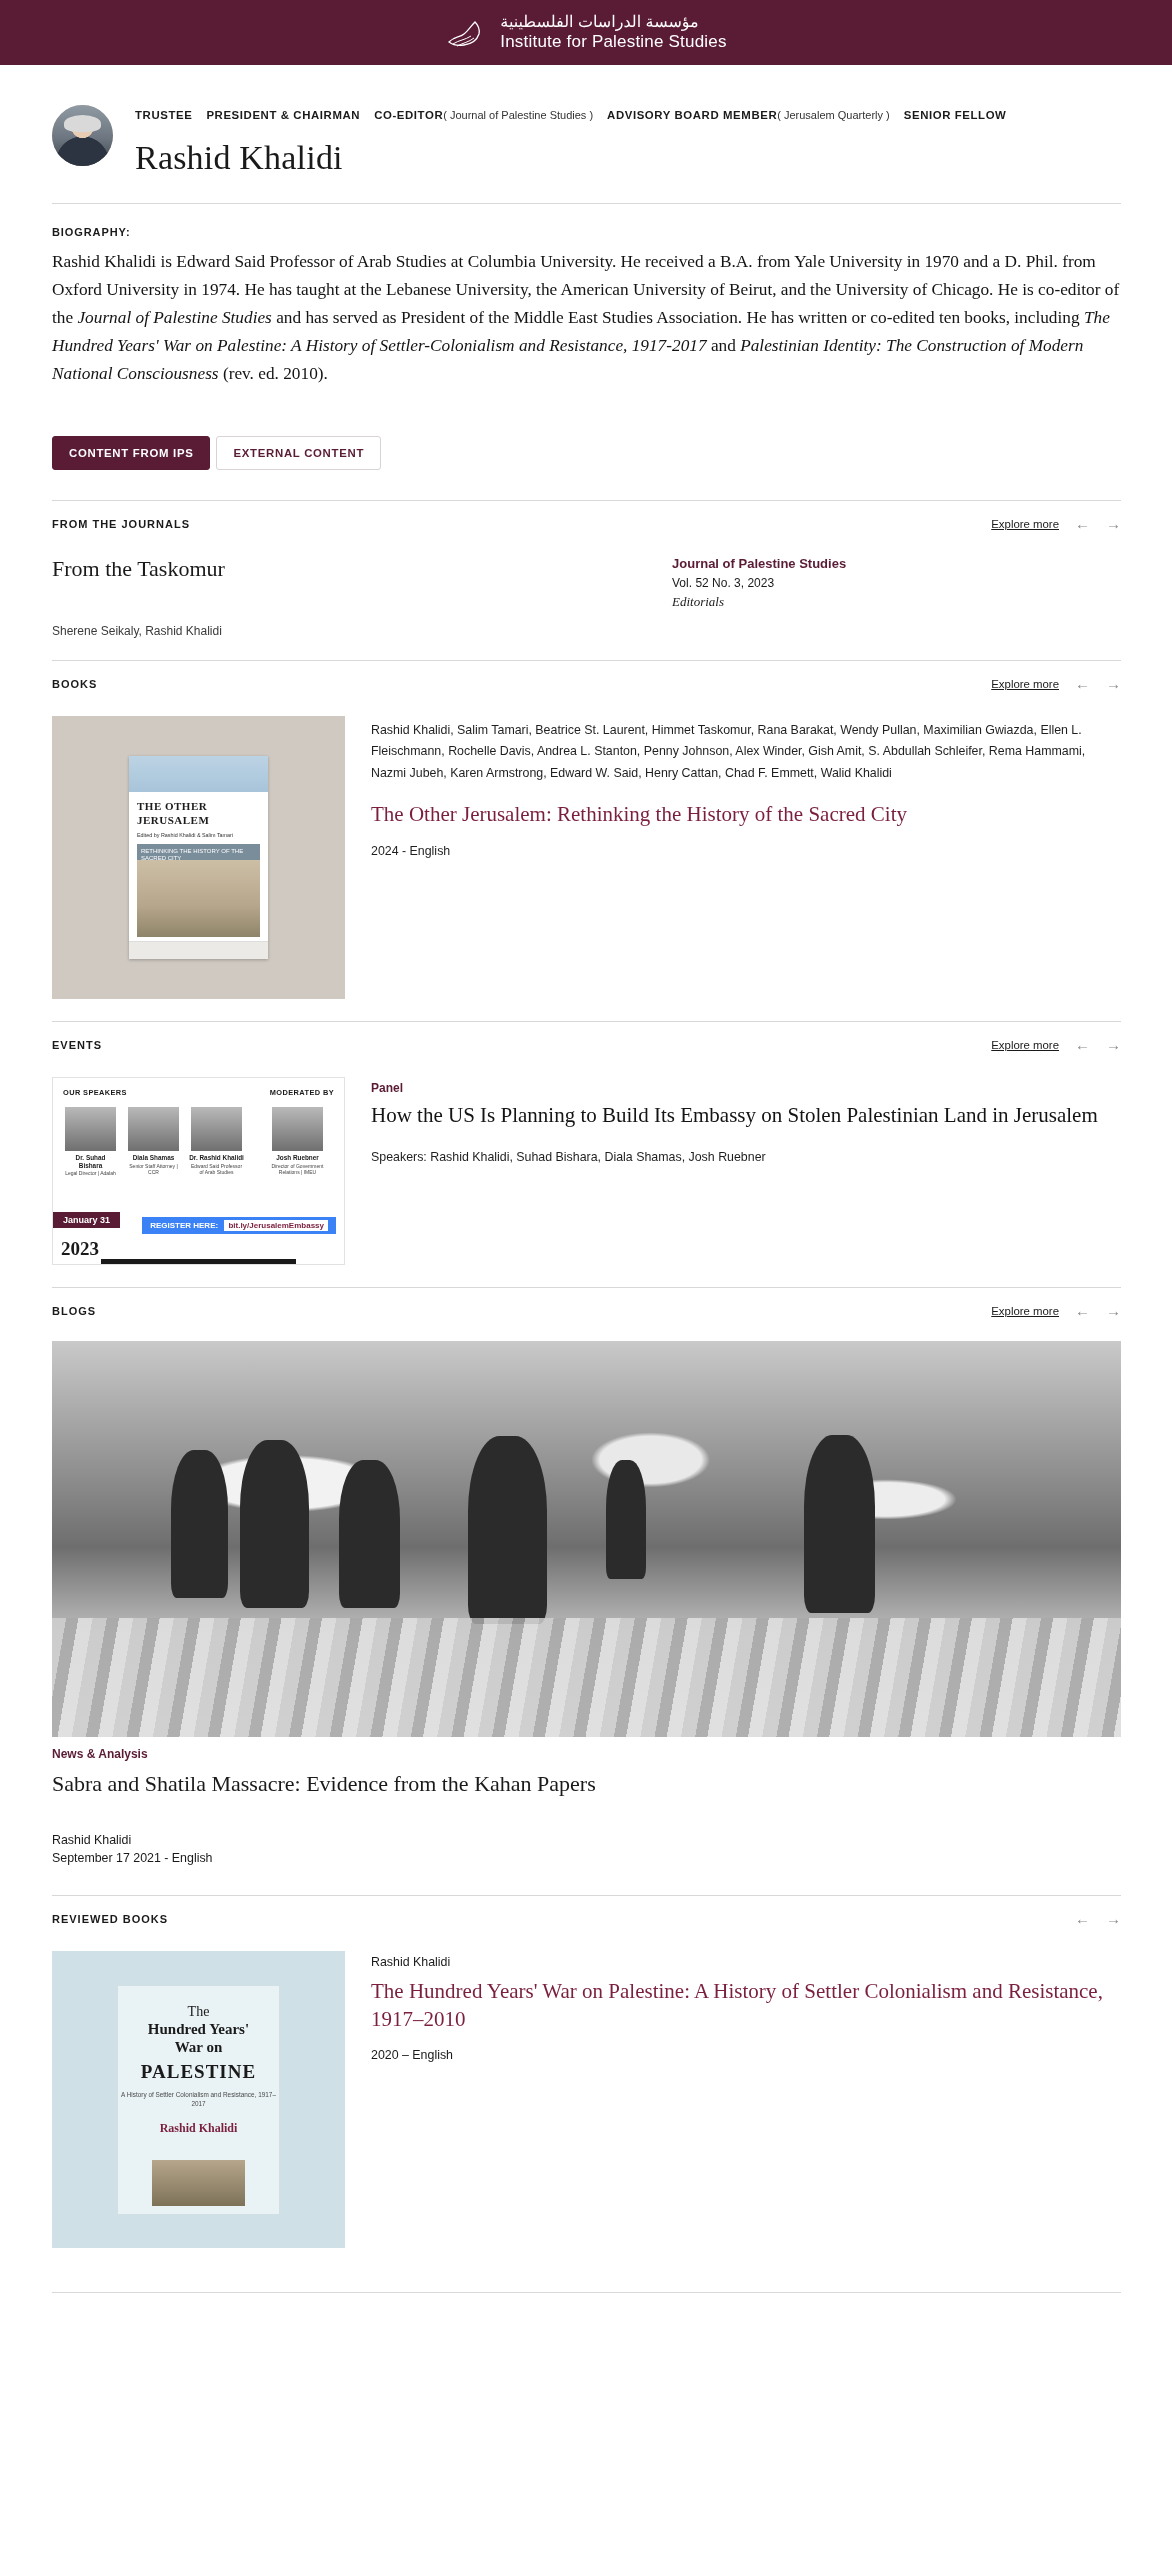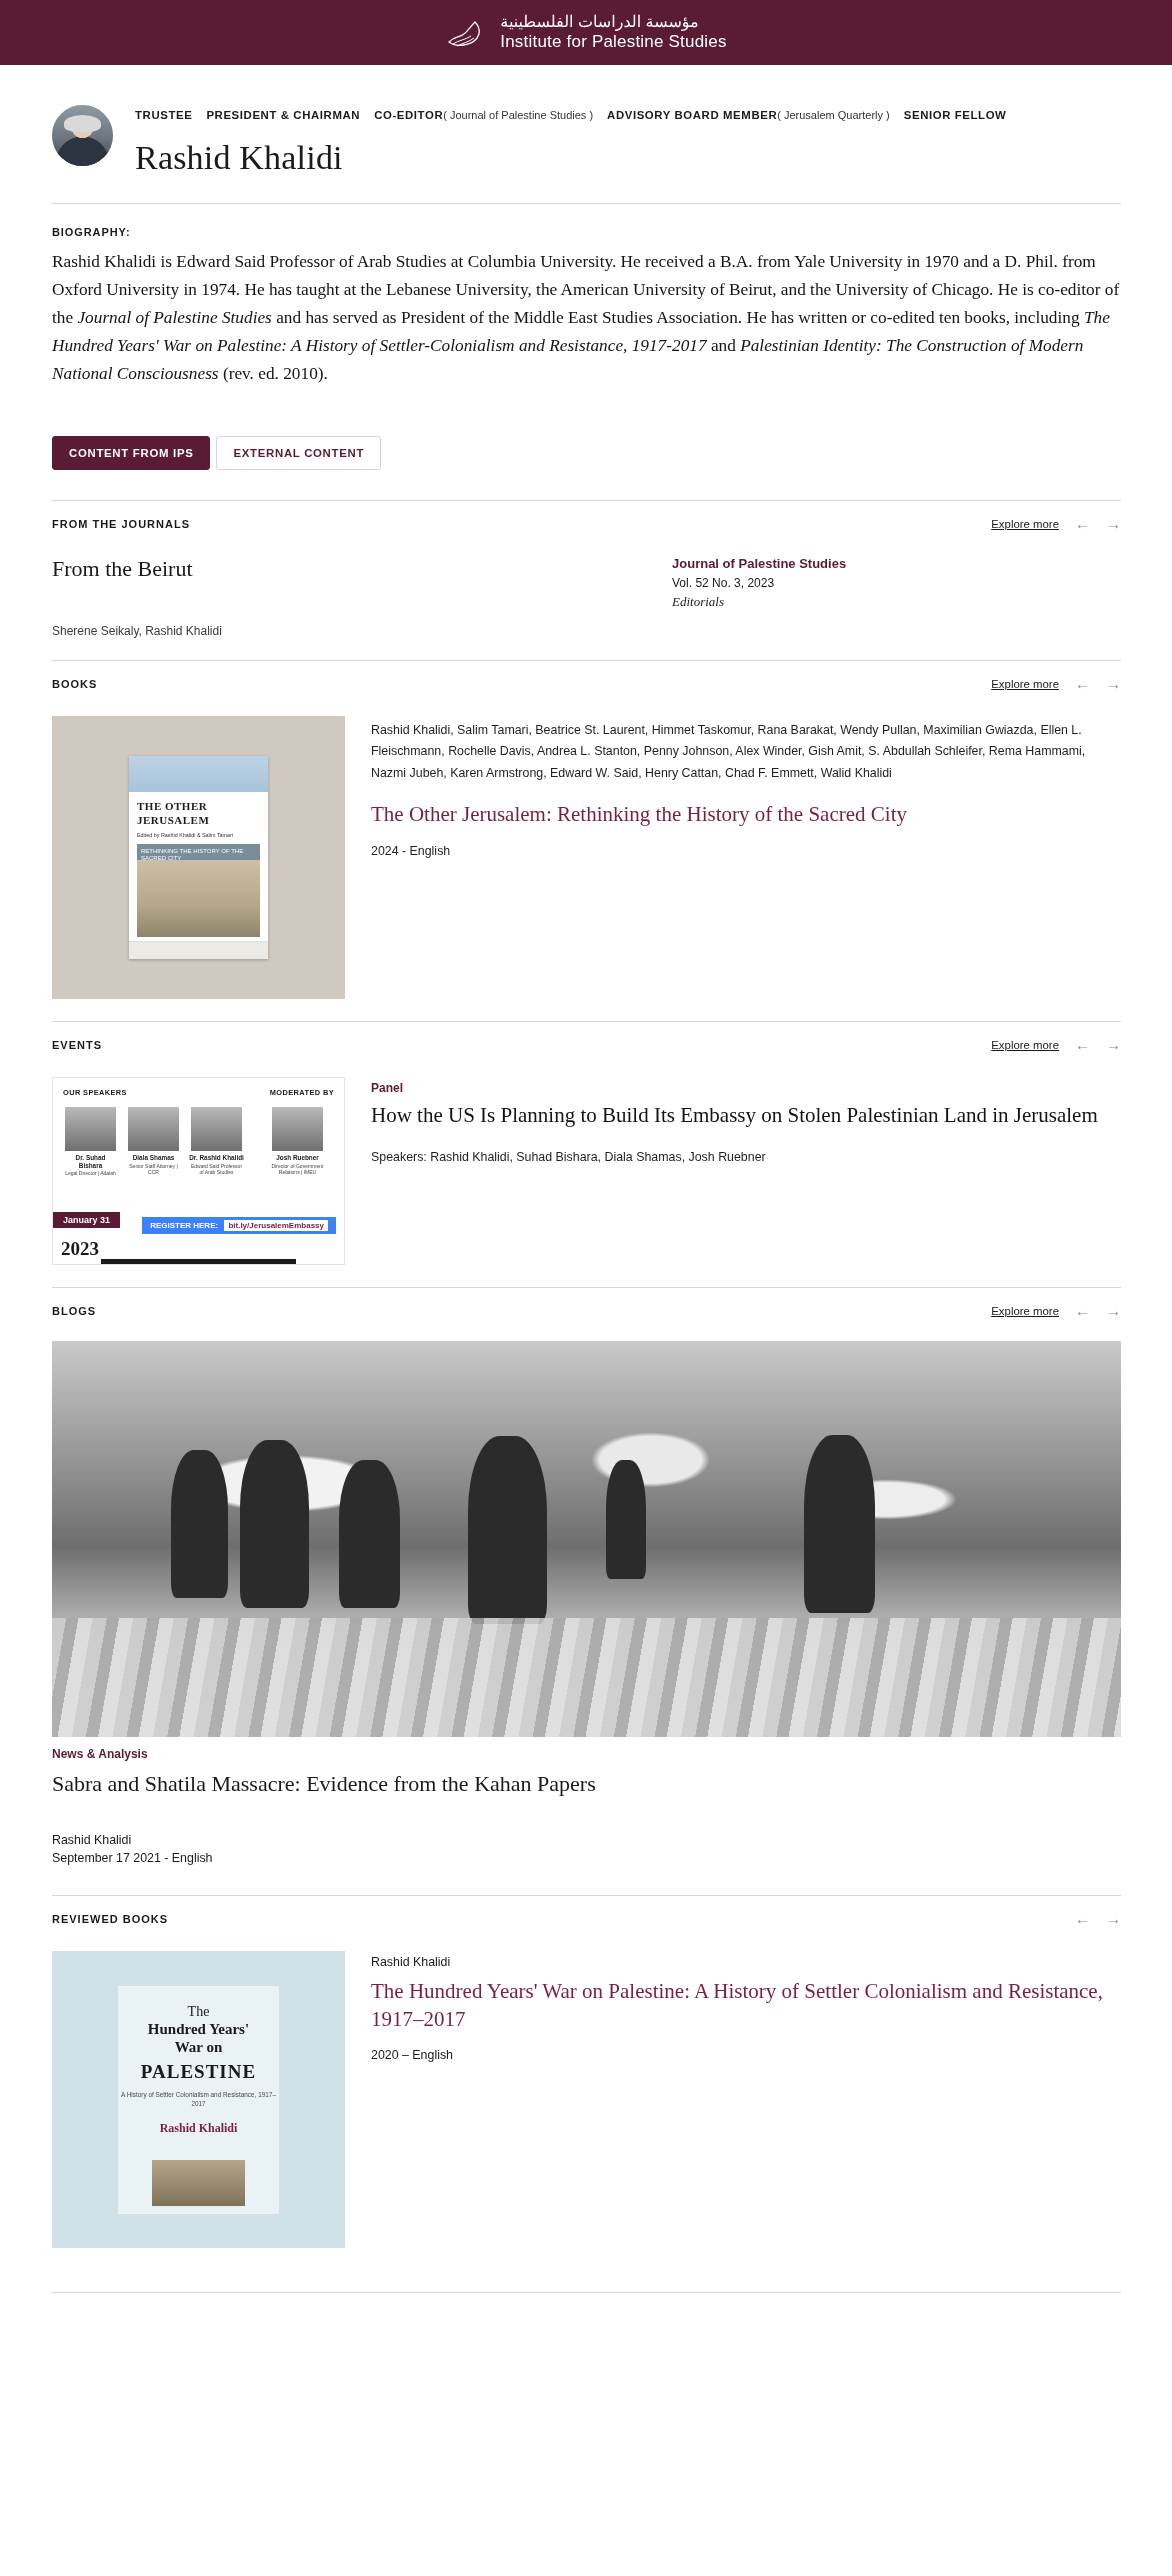--- a/index.html
+++ b/index.html
@@ -307,21 +307,21 @@
       <div class="section-head">
         <div class="section-title">FROM THE JOURNALS</div>
         <div class="section-tools">
           <span class="explore">Explore more</span>
           <span class="arrow">←</span>
           <span class="arrow">→</span>
         </div>
       </div>
       <div class="journal-row">
         <div class="journal-left">
-          <h2 class="journal-title">From the Beirut</h2>
+          <h2 class="journal-title">From the Taskomur</h2>
           <div class="journal-authors">Sherene Seikaly, Rashid Khalidi</div>
         </div>
         <div class="journal-right">
           <div class="journal-name">Journal of Palestine Studies</div>
           <div class="journal-meta">Vol. 52 No. 3, 2023</div>
           <div class="journal-cat">Editorials</div>
         </div>
       </div>
     </div>
 
@@ -447,21 +447,21 @@
             <div class="rb-t2">Hundred Years'</div>
             <div class="rb-t2">War on</div>
             <div class="rb-t3">PALESTINE</div>
             <div class="rb-sub">A History of Settler Colonialism and Resistance, 1917–2017</div>
             <div class="rb-auth">Rashid Khalidi</div>
             <div class="rb-photo"></div>
           </div>
         </div>
         <div class="media-body">
           <div class="rb-author">Rashid Khalidi</div>
-          <h2 class="rb-title">The Hundred Years' War on Palestine: A History of Settler Colonialism and Resistance, 1917–2017</h2>
+          <h2 class="rb-title">The Hundred Years' War on Palestine: A History of Settler Colonialism and Resistance, 1917–2010</h2>
           <div class="rb-meta">2020 – English</div>
         </div>
       </div>
       <div class="bottom-rule"></div>
       <div class="tail"></div>
     </div>
 
   </div>
 </div>
 

